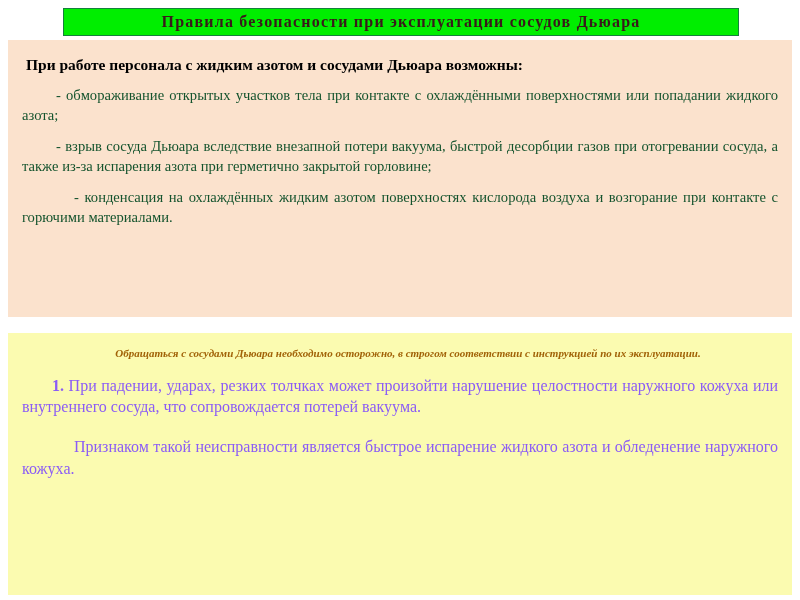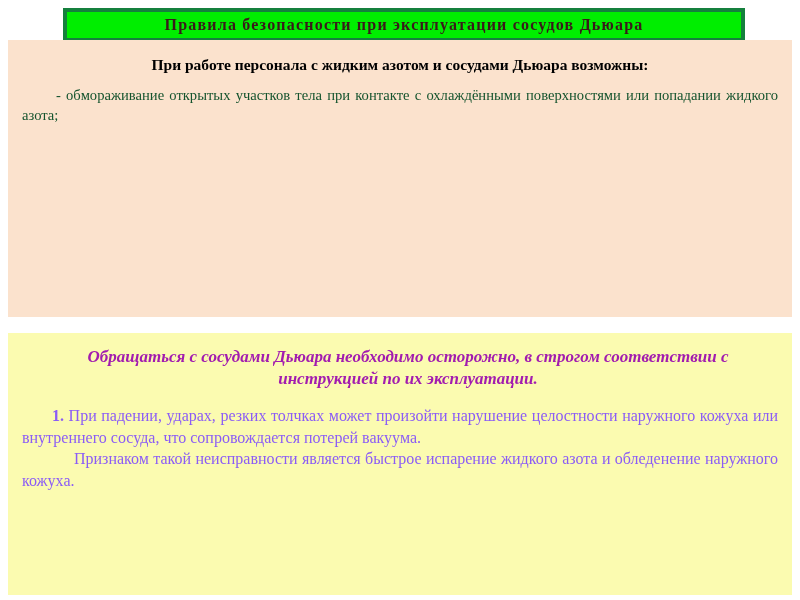--- a/index.html
+++ b/index.html
@@ -21,21 +21,21 @@
   }
 
   
   .title-banner {
     position: absolute;
     left: 63px;
     top: 8px;
     width: 674px;
     height: 26px;
     background: #00ee00;
-    border: 4px solid #15803d;
+    border: 1px solid #15803d;
     display: flex;
     align-items: center;
     justify-content: center;
   }
   .title-banner .title-text {
     font-family: "Liberation Serif", serif;
     font-weight: bold;
     font-size: 16px;
     color: #3a1a1a;
     letter-spacing: 1.2px;
@@ -46,21 +46,20 @@
   .box-top {
     position: absolute;
     left: 8px;
     top: 40px;
     width: 784px;
     height: 277px;
     background: #fbe2cd;
     box-sizing: border-box;
   }
   .box-top .heading {
-    text-align: center;
     font-weight: bold;
     font-size: 15.5px;
     color: #000000;
     margin: 16px 18px 10px 18px;
     line-height: 1.2;
   }
   .box-top p {
     margin: 0 14px 0 14px;
     font-size: 14.6px;
     line-height: 1.38;
@@ -83,38 +82,38 @@
     width: 784px;
     height: 262px;
     background: #fbfbb0;
     box-sizing: border-box;
     overflow: hidden;
   }
   .box-bottom .lead {
     text-align: center;
     font-weight: bold;
     font-style: italic;
-    font-size: 17px;
+    font-size: 11px;
     line-height: 1.32;
-    color: #a21caf;
+    color: #a16207;
     margin: 13px 52px 0 68px;
   }
   .box-bottom p {
     margin: 0 14px 0 14px;
     font-size: 16px;
     line-height: 1.36;
     text-align: justify;
     color: #8b5cf6;
     text-indent: 30px;
   }
   .box-bottom p.first-body {
     margin-top: 14px;
   }
   .box-bottom p + p {
-    margin-top: 0;
+    margin-top: 18px;
   }
   .box-bottom p.indent-wide {
     text-indent: 52px;
   }
   .num {
     font-weight: bold;
   }
   .u {
     text-decoration: underline;
   }
@@ -128,20 +127,22 @@
 
 <div class="slide">
 
   <div class="title-banner">
     <span class="title-text">Правила безопасности при эксплуатации сосудов Дьюара</span>
   </div>
 
   <div class="box-top">
     <div class="heading">При работе персонала с жидким азотом и сосудами Дьюара возможны:</div>
     <p>- обмораживание открытых участков тела при контакте с охлаждёнными поверхностями или попадании жидкого азота;</p>
+    <p>- взрыв сосуда Дьюара вследствие внезапной потери вакуума, быстрой десорбции газов при отогревании сосуда, а также из-за испарения азота при герметично закрытой горловине;</p>
+    <p class="wide-indent">- конденсация на охлаждённых жидким азотом поверхностях кислорода воздуха и возгорание при контакте с горючими материалами.</p>
   </div>
 
   <div class="box-bottom">
     <div class="lead">Обращаться с сосудами Дьюара необходимо осторожно, в строгом соответствии с инструкцией по их эксплуатации.</div>
 
     <p class="first-body"><span class="num">1.</span> <span>При падении, ударах, резких толчках может произойти нарушение целостности наружного кожуха или внутреннего сосуда, что сопровождается потерей вакуума.</span></p>
 
     <p class="indent-wide"><span>Признаком такой неисправности является быстрое испарение жидкого азота и обледенение наружного кожуха.</span></p>
 
 

